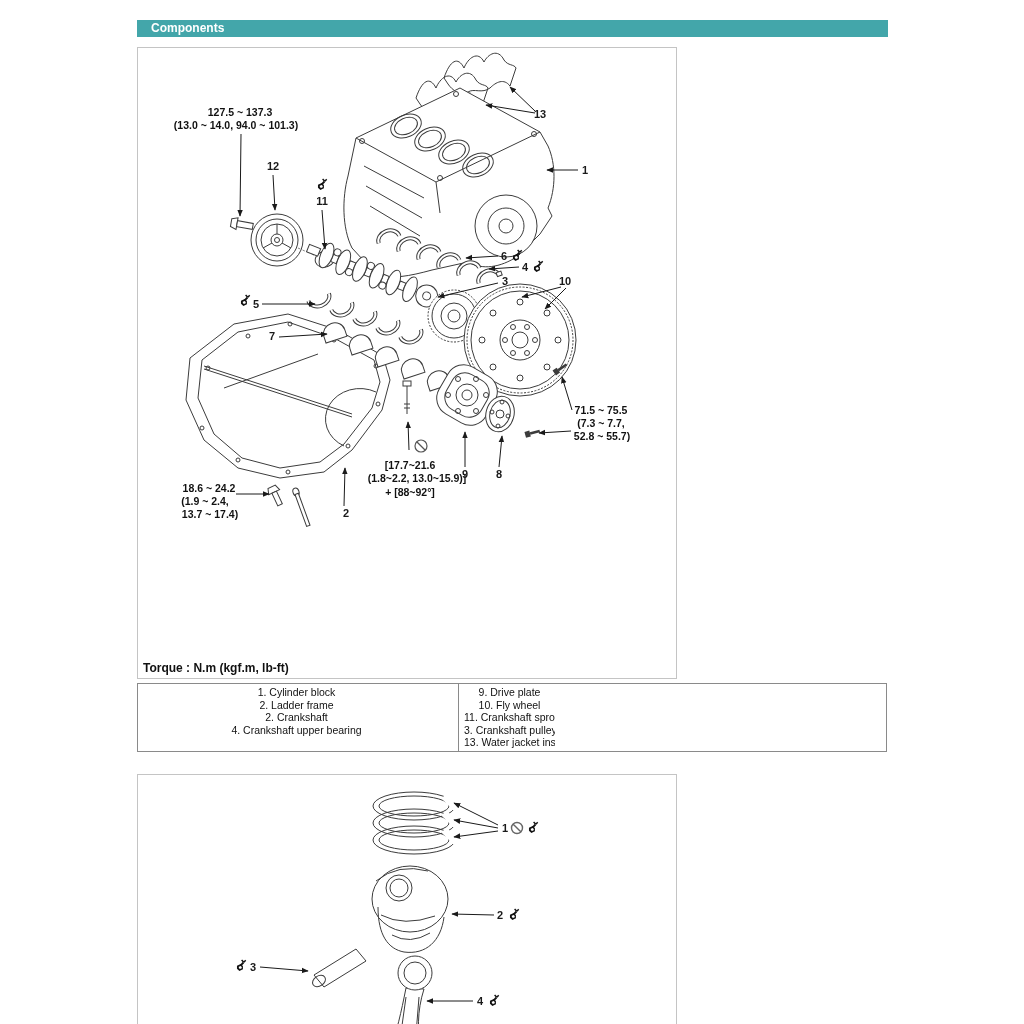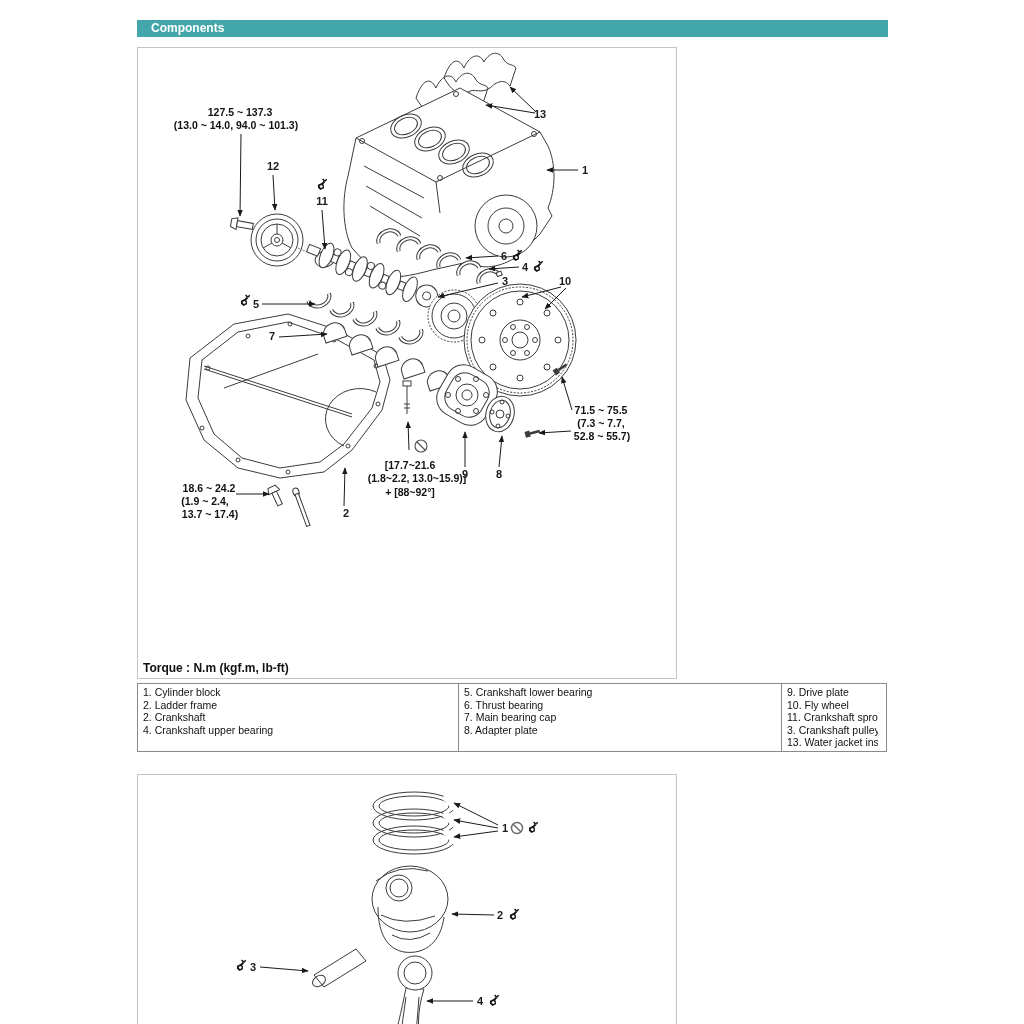--- a/index.html
+++ b/index.html
@@ -11,21 +11,21 @@
       padding-left:7px;white-space:nowrap;overflow:hidden;box-sizing:border-box;padding-top:1px;}
   .section-bar{margin-top:18px;height:17px;line-height:17px;background:#43a6aa;
       color:#fff;font-size:12px;font-weight:bold;padding-left:14px;}
   .figure-box{margin-top:10px;width:540px;border:1px solid #c4c4c4;background:#fff;
       position:relative;box-sizing:border-box;}
   .fig1{height:632px;}
   .fig2{height:420px;margin-top:22px;}
   .torque-note{position:absolute;left:5px;bottom:3px;font-size:12px;font-weight:bold;color:#111;}
   .parts-table{margin-top:4px;width:750px;display:flex;border:1px solid #8a8a8a;
       background:#fff;box-sizing:border-box;}
-  .pt-col{padding:2px 8px 2px 5px;box-sizing:border-box;}
+  .pt-col{padding:2px 8px 2px 5px;box-sizing:border-box;text-align:center;}
   .pt-col-1{width:321px;border-right:1px solid #8a8a8a;}
   .pt-col-2{width:323px;border-right:1px solid #8a8a8a;}
   .pt-col-3{width:104px;}
   .pt-item{font-size:10.5px;line-height:12.6px;color:#111;white-space:nowrap;overflow:hidden;}
   svg{display:block;}
   .ln{stroke:#3c3c3c;fill:none;stroke-width:1;}
   .lnw{stroke:#3c3c3c;fill:#fff;stroke-width:1;}
   .band{stroke:#3c3c3c;fill:none;stroke-width:4;}
   .bandw{stroke:#fff;fill:none;stroke-width:2;}
   .lead{stroke:#1a1a1a;stroke-width:1;fill:none;}
@@ -359,26 +359,20 @@
     <div class="torque-note">Torque : N.m (kgf.m, lb-ft)</div>
   </div>
 
   <div class="parts-table">
     <div class="pt-col pt-col-1">
       <div class="pt-item">1. Cylinder block</div>
       <div class="pt-item">2. Ladder frame</div>
       <div class="pt-item">2. Crankshaft</div>
       <div class="pt-item">4. Crankshaft upper bearing</div>
     </div>
-    <div class="pt-col pt-col-2">
-      <div class="pt-item">5. Crankshaft lower bearing</div>
-      <div class="pt-item">6. Thrust bearing</div>
-      <div class="pt-item">7. Main bearing cap</div>
-      <div class="pt-item">8. Adapter plate</div>
-    </div>
     <div class="pt-col pt-col-3">
       <div class="pt-item">9. Drive plate</div>
       <div class="pt-item">10. Fly wheel</div>
       <div class="pt-item">11. Crankshaft sproket</div>
       <div class="pt-item">3. Crankshaft pulley</div>
       <div class="pt-item">13. Water jacket insert</div>
     </div>
   </div>
 
   <div class="figure-box fig2">

